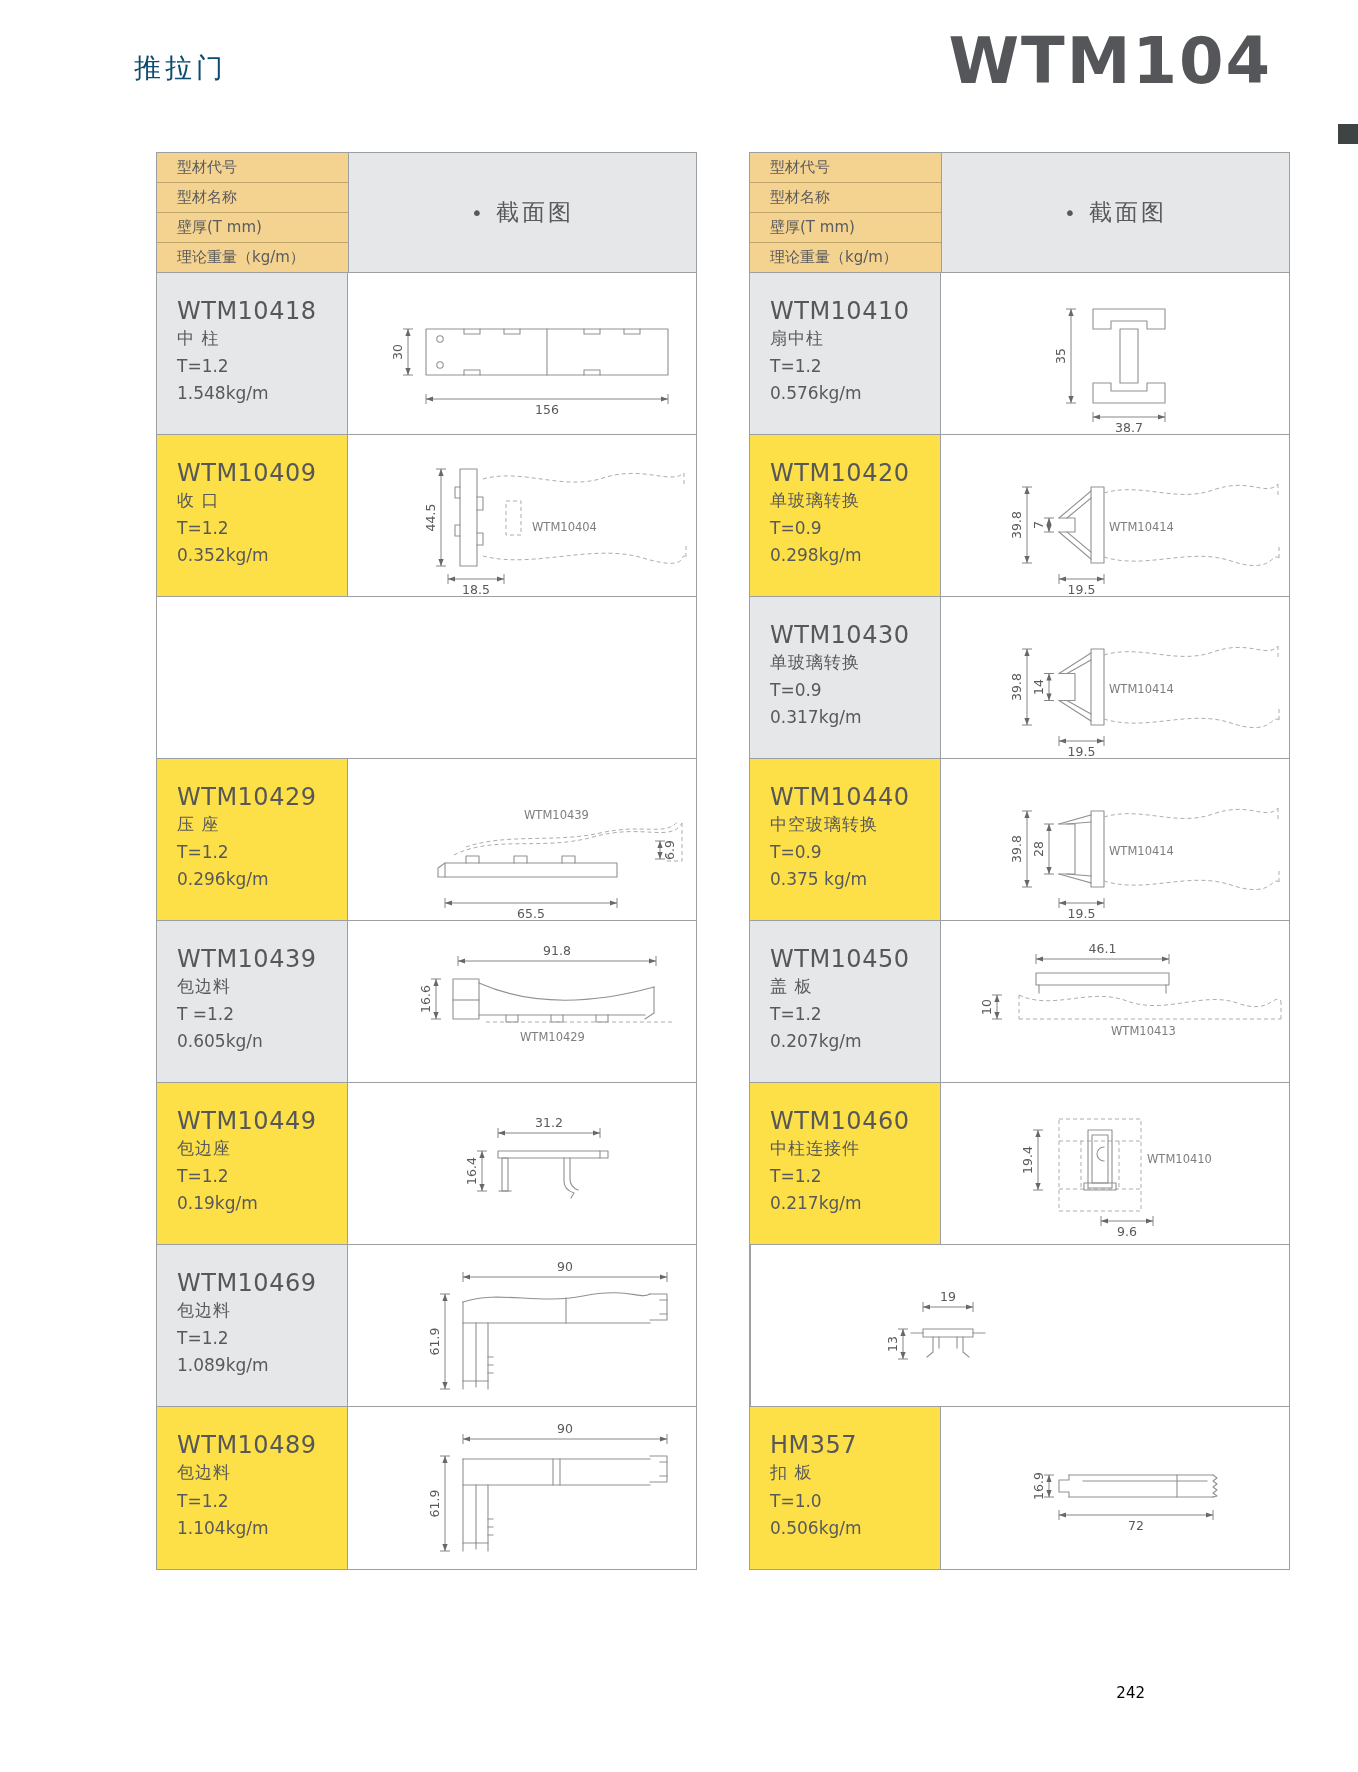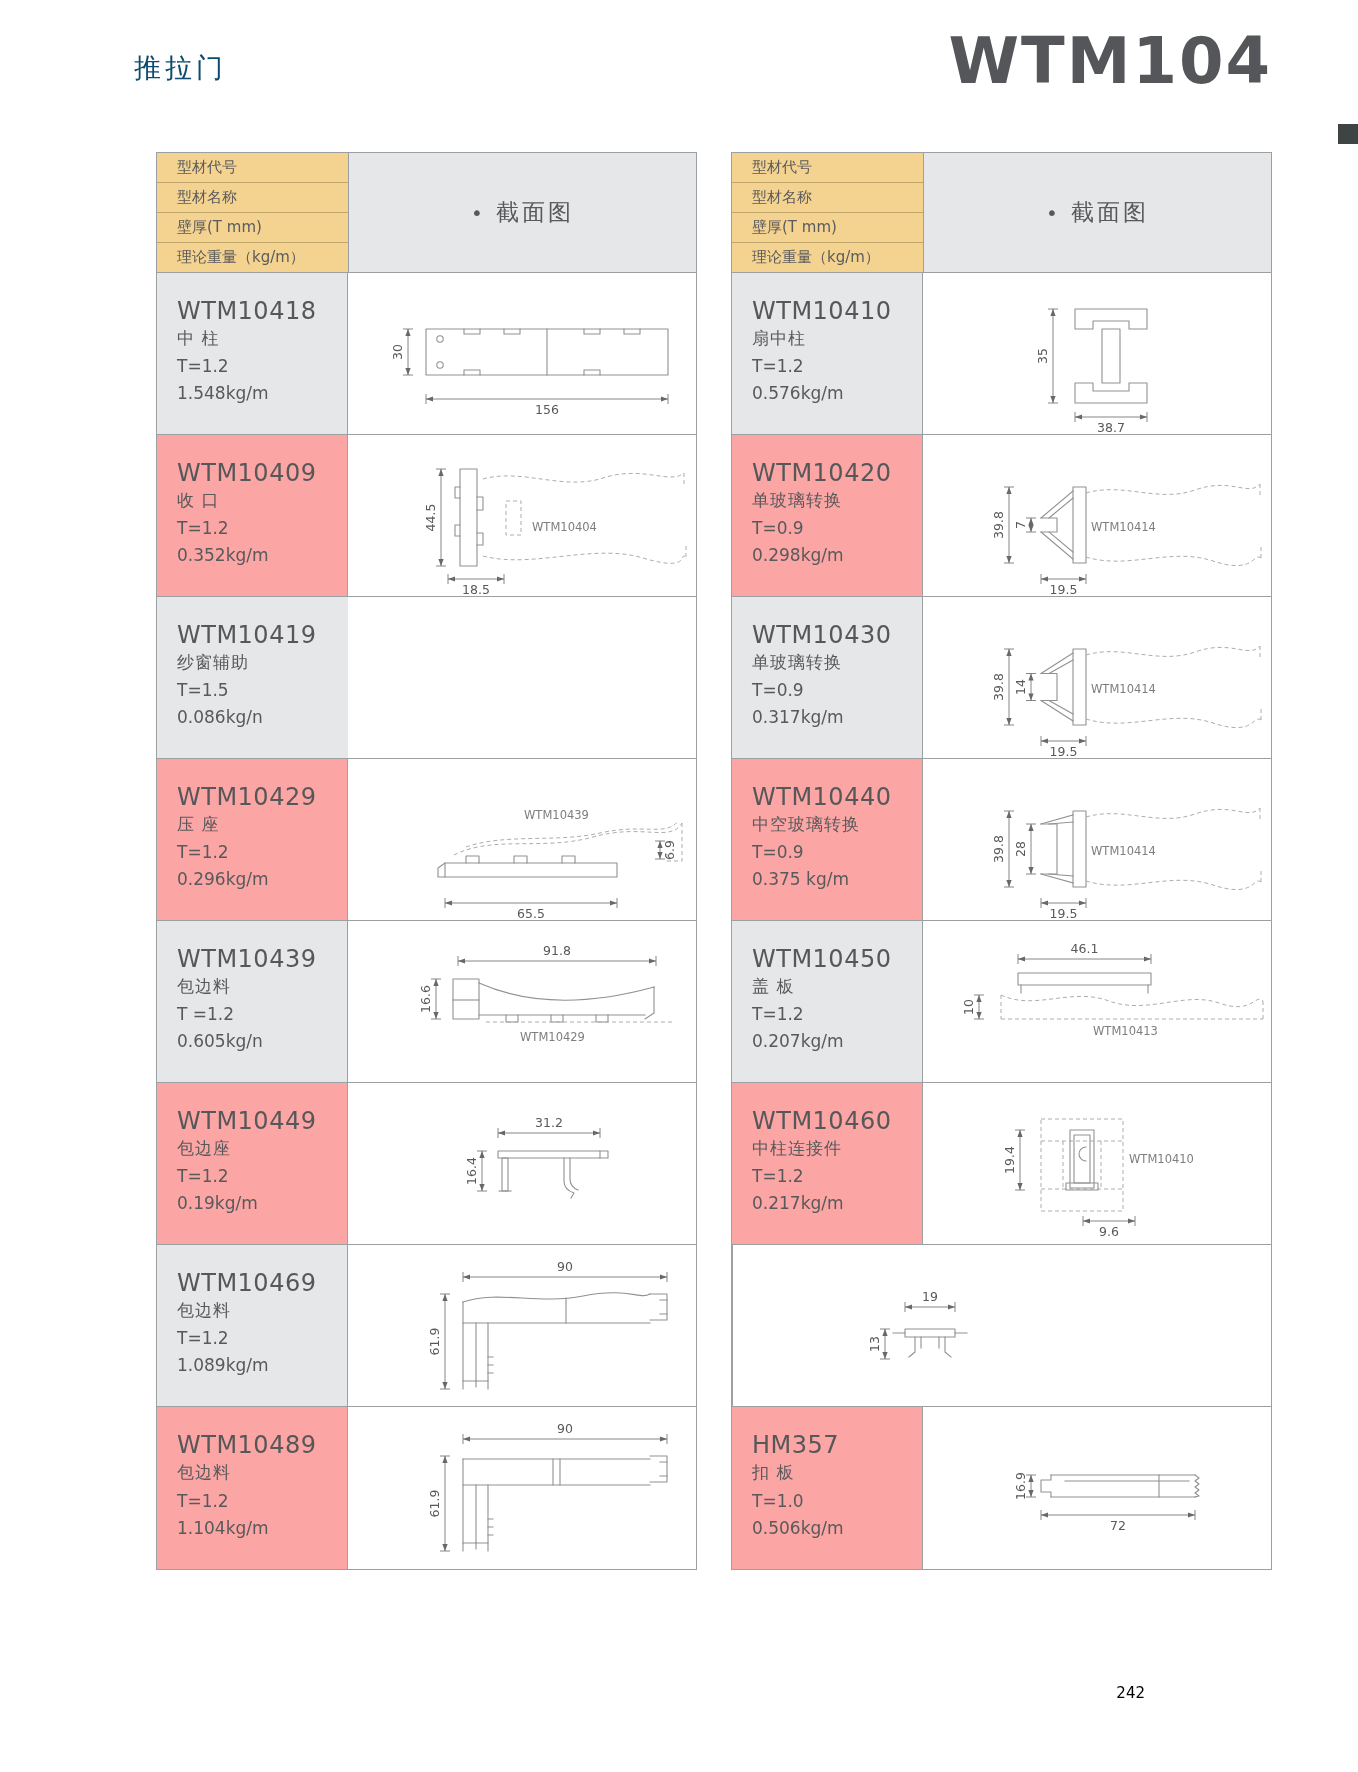--- a/index.html
+++ b/index.html
@@ -1,33 +1,33 @@
 <!DOCTYPE html>
 <html><head>
 <meta charset="utf-8">
 <style>
   *{box-sizing:border-box;margin:0;padding:0}
   html,body{width:1358px;height:1772px}
   body{background:#ffffff;font-family:"DejaVu Sans","Liberation Sans",sans-serif;position:relative;color:#58595b}
   .page-title{position:absolute;left:134px;top:50px;font-size:27px;letter-spacing:4px;color:#0c4a6e}
   .model-code{position:absolute;right:86px;top:24px;font-size:64px;font-weight:700;letter-spacing:2px;color:#55565a}
   .edge-tab{position:absolute;right:0;top:124px;width:20px;height:20px;background:#3e4344}
-  .tables{position:absolute;left:156px;top:152px;display:flex;gap:34px}
+  .tables{position:absolute;left:156px;top:152px;display:flex;gap:52px}
   .ptable{width:541px;border:1px solid #9da0a3;background:#fff}
   .phead{display:flex;height:120px;border-bottom:1px solid #9da0a3}
   .phead-labels{width:191px;background:#f4d28f;display:flex;flex-direction:column}
   .phl{flex:1;display:flex;align-items:center;padding-left:20px;font-size:15px;color:#5a5b5d;border-bottom:1px solid #c0a66a}
   .phl:last-child{border-bottom:none}
   .phead-section{flex:1;background:#e6e7e8;display:flex;align-items:center;justify-content:center;font-size:23px;letter-spacing:3px;border-left:1px solid #9da0a3;color:#58595b}
   .bullet{margin-right:10px;font-size:20px}
   .prow{display:flex;height:162px;border-bottom:1px solid #9da0a3}
   .prow:last-child{border-bottom:none}
   .pinfo{width:191px;padding:24px 8px 28px 20px;display:flex;flex-direction:column}
   .tone-gray{background:#e6e7e8}
-  .tone-yellow{background:#fca5a5}
+  .tone-yellow{background:#fde047}
   .pcode{font-size:24px;color:#565759;letter-spacing:.5px}
   .pname{font-size:17px;margin-top:2px;letter-spacing:1px}
   .pspec{margin-top:auto;font-size:17px;line-height:1.55}
   .pdiagram{flex:1;border-left:1px solid #9da0a3;background:#fff;position:relative}
   .pdiagram svg{display:block}
   .page-num{position:absolute;right:213px;top:1684px;font-size:15px;color:#000000}
   .pf{fill:none;stroke:#8f9194;stroke-width:1.1;stroke-linejoin:round;stroke-linecap:square}
   .pfd{fill:none;stroke:#abadaf;stroke-width:1;stroke-dasharray:4 3}
   .dl{stroke:#66686b;stroke-width:.8;fill:none}
   .df{fill:#66686b;stroke:none}
@@ -114,28 +114,20 @@
             <line class="dl" x1="100" y1="139" x2="100" y2="149"></line>
             <line class="dl" x1="156" y1="139" x2="156" y2="149"></line>
             <line class="dl" x1="100" y1="144" x2="156" y2="144"></line>
             <path class="df" d="M100 144 l7 -2.6 v5.2 z"></path>
             <path class="df" d="M156 144 l-7 -2.6 v5.2 z"></path>
             <text class="dt" x="128" y="159" text-anchor="middle">18.5</text>
           </svg>
     </div>
   </div>
       <div class="prow">
-    <div class="pinfo tone-gray">
-      <div class="pcode">WTM10419</div>
-      <div class="pname">纱窗辅助</div>
-      <div class="pspec">
-        <div>T=1.5</div>
-        <div>0.086kg/n</div>
-      </div>
-    </div>
   </div>
       <div class="prow">
     <div class="pinfo tone-yellow">
       <div class="pcode">WTM10429</div>
       <div class="pname">压 座</div>
       <div class="pspec">
         <div>T=1.2</div>
         <div>0.296kg/m</div>
       </div>
     </div>

